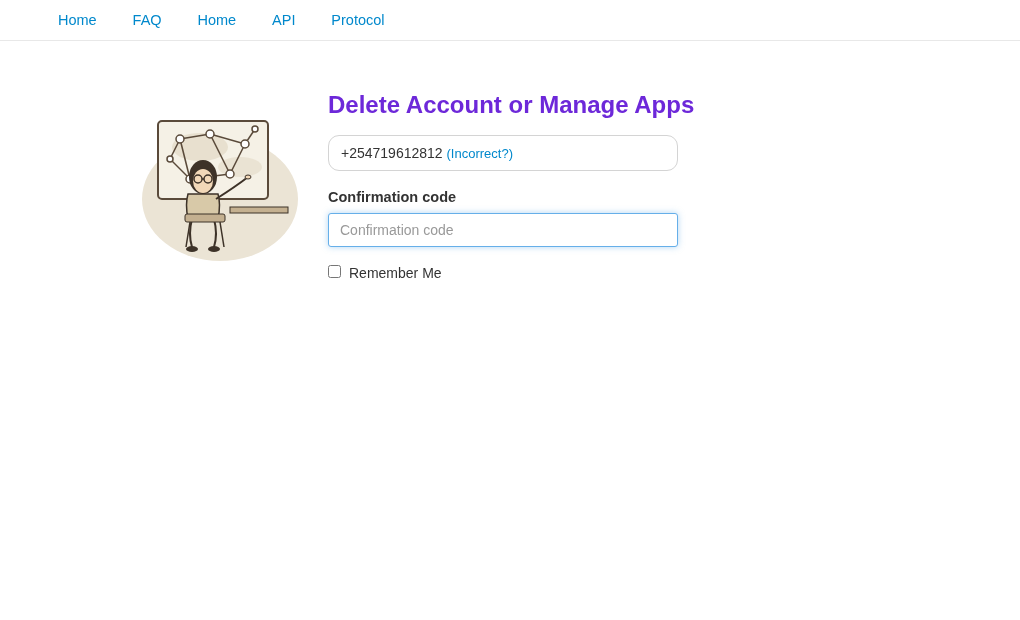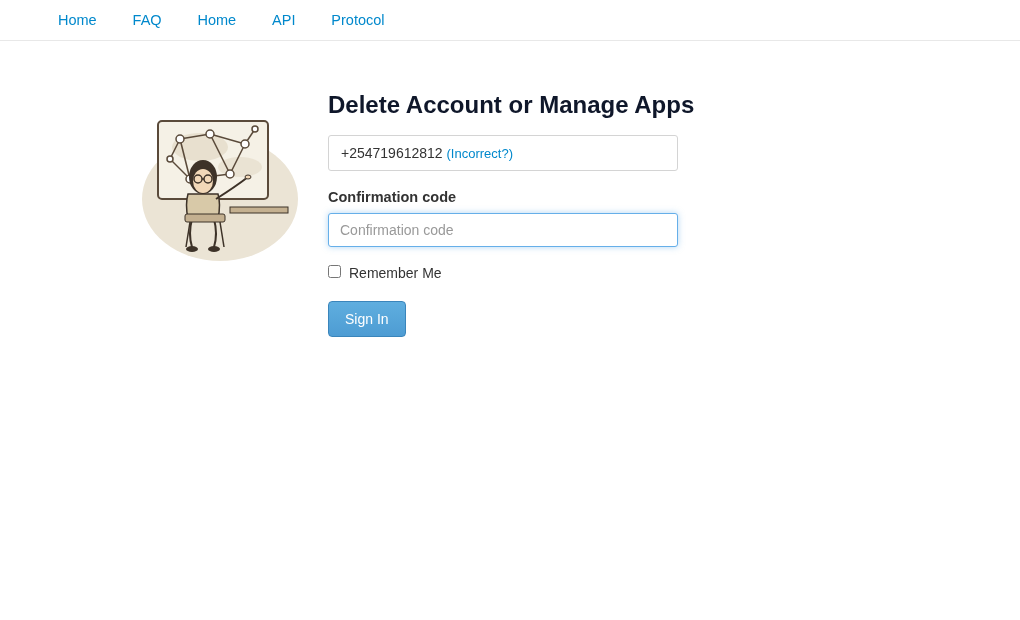--- a/index.html
+++ b/index.html
@@ -39,42 +39,42 @@
       flex-shrink: 0;
       margin-top: 8px;
     }
     .content {
       flex: 1;
       margin-left: 18px;
     }
     h1 {
       font-size: 24px;
       font-weight: 600;
-      color: #0f172a;
+      color: #6d28d9;
       margin-bottom: 16px;
     }
     .intro {
       font-size: 14px;
       color: #555;
       line-height: 1.42;
       margin-bottom: 22px;
     }
     .intro strong {
       color: #333;
       font-weight: 600;
     }
     .form-label {
       font-size: 14.5px;
       font-weight: 600;
       color: #333;
       margin-bottom: 8px;
     }
     .field-box {
       border: 1px solid #d4d4d4;
-      border-radius: 3px;
+      border-radius: 11px;
       padding: 9px 12px;
       font-size: 14px;
       margin-bottom: 18px;
       width: 350px;
       background: #fff;
     }
     .phone-display {
       display: inline;
       color: #333;
     }
@@ -186,16 +186,15 @@
     </div>
 
     <div class="form-label">Confirmation code</div>
     <input type="text" class="code-input" placeholder="Confirmation code" style="">
 
     <label class="remember-row">
       <input type="checkbox" style="">
       <span>Remember Me</span>
     </label>
 
-    <button class="signin-btn">Sign In</button>
   </div>
 
 </div>
 
 </body></html>

